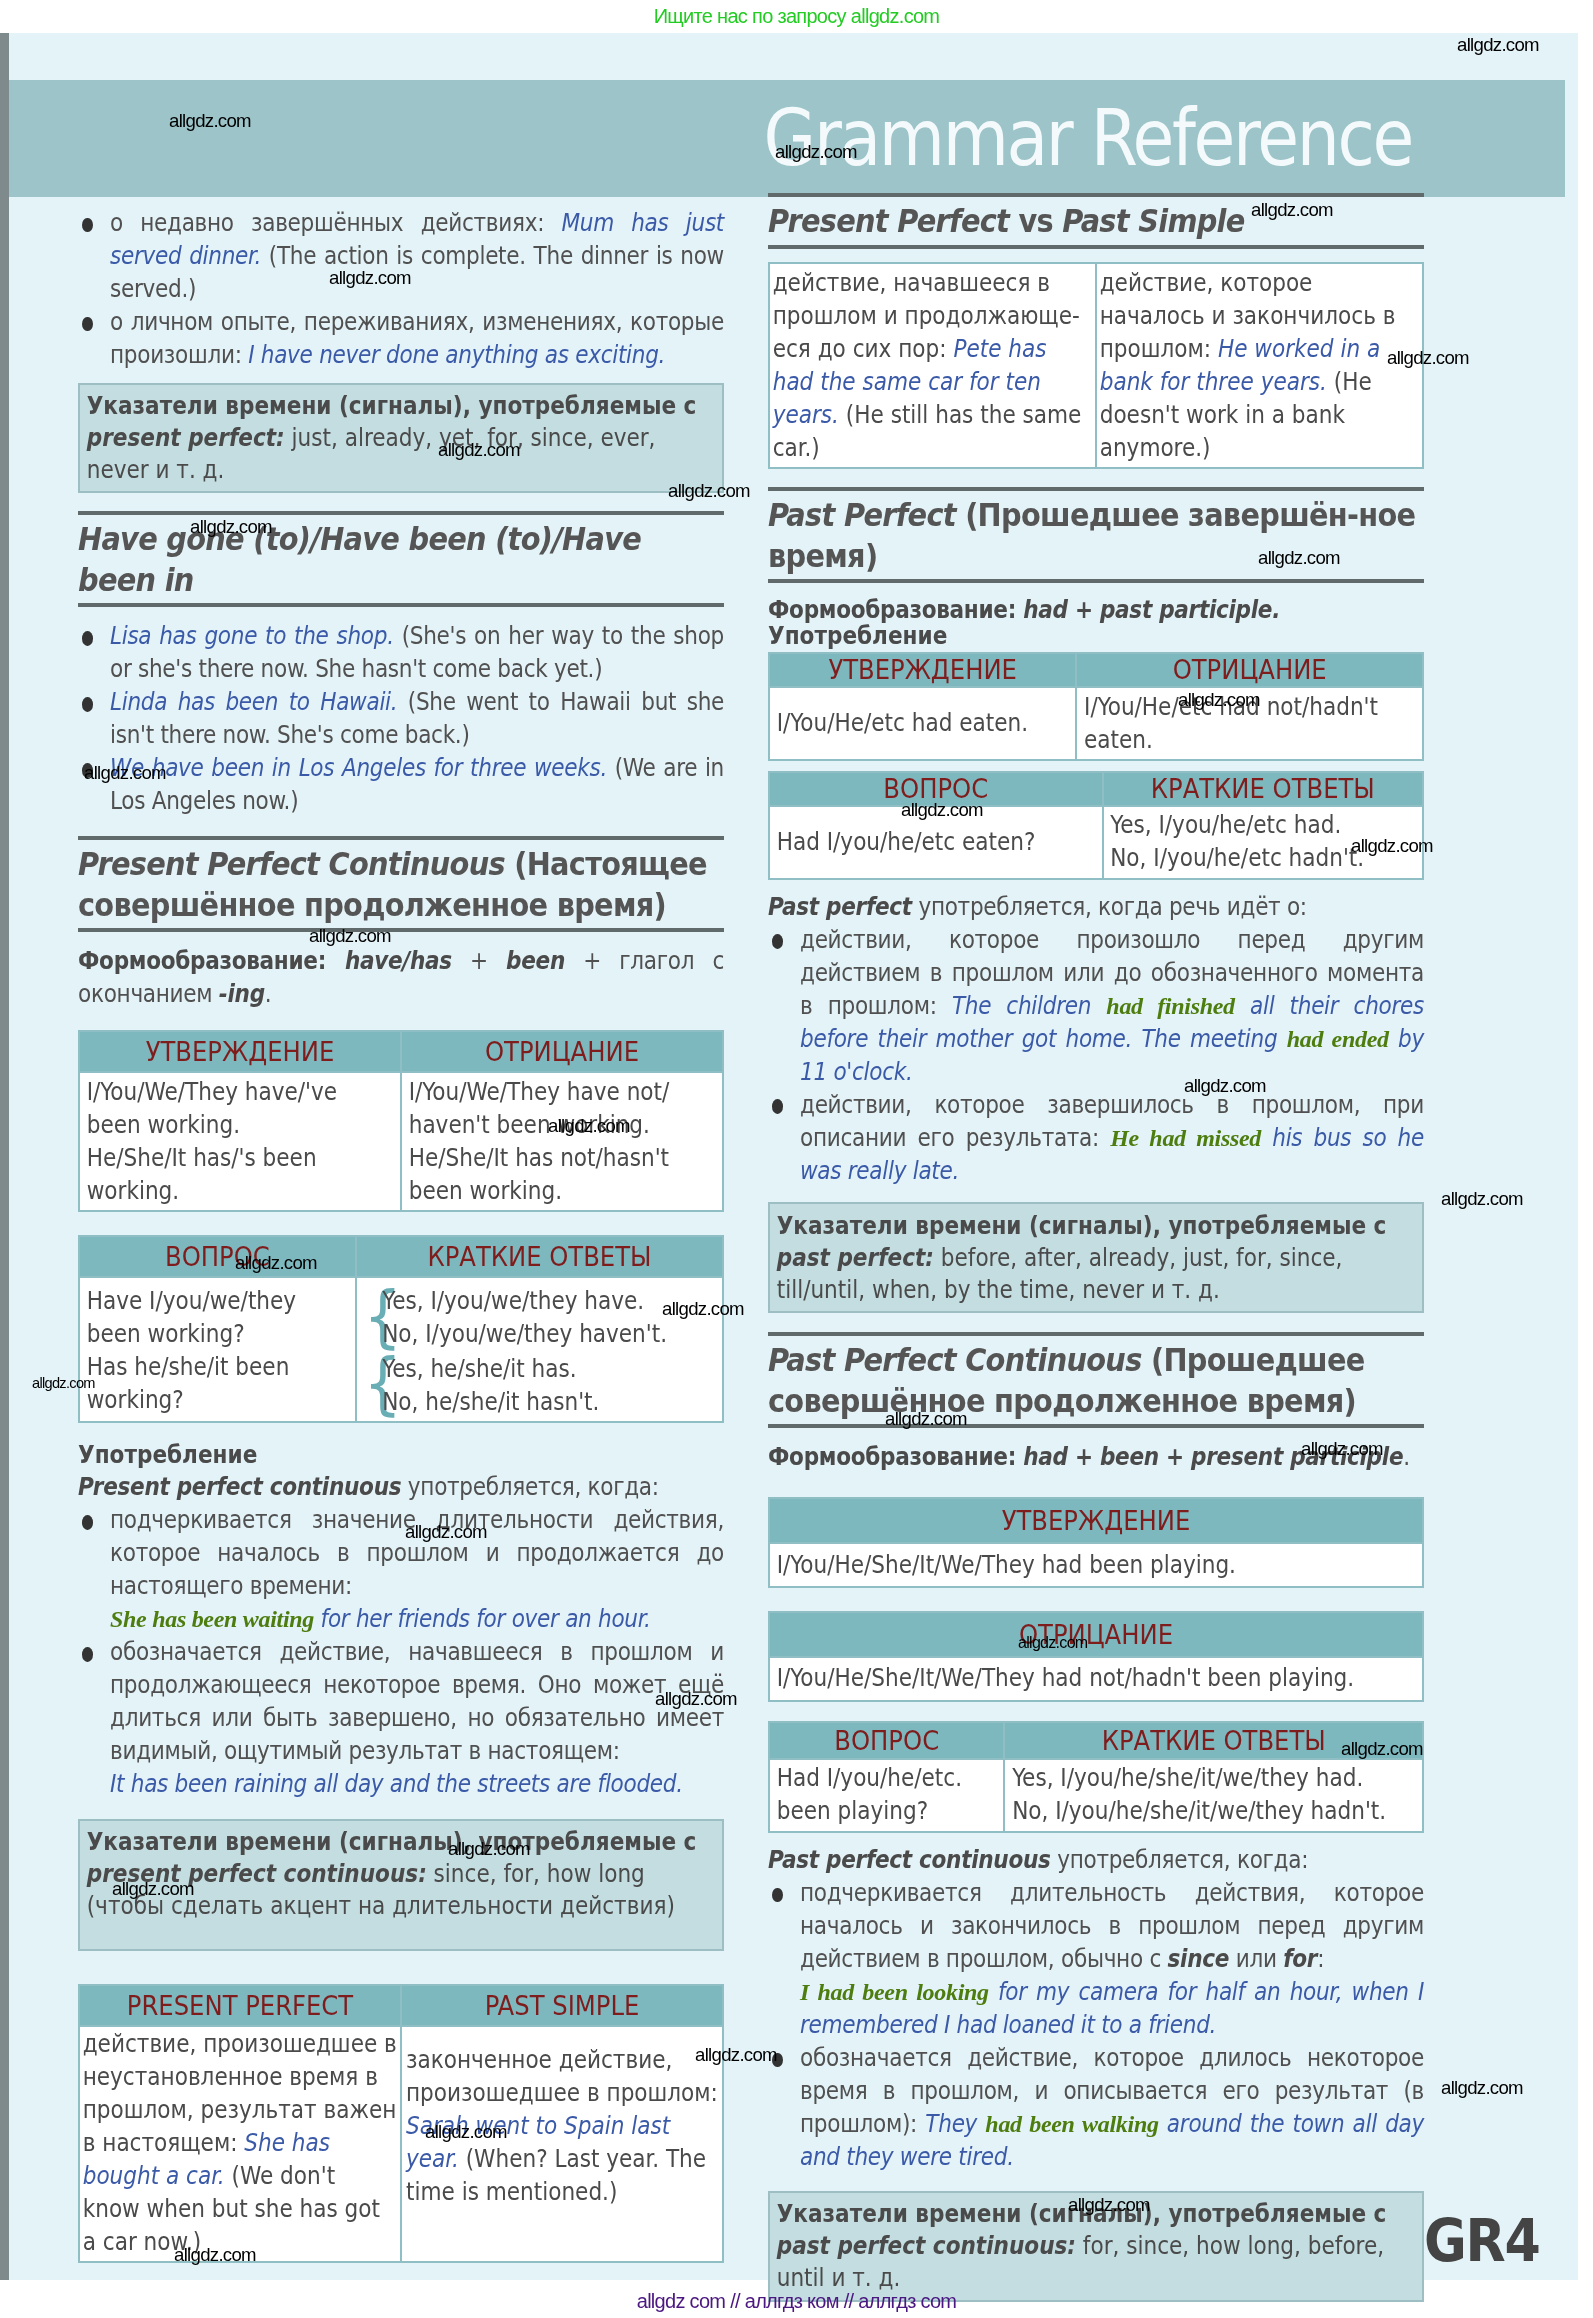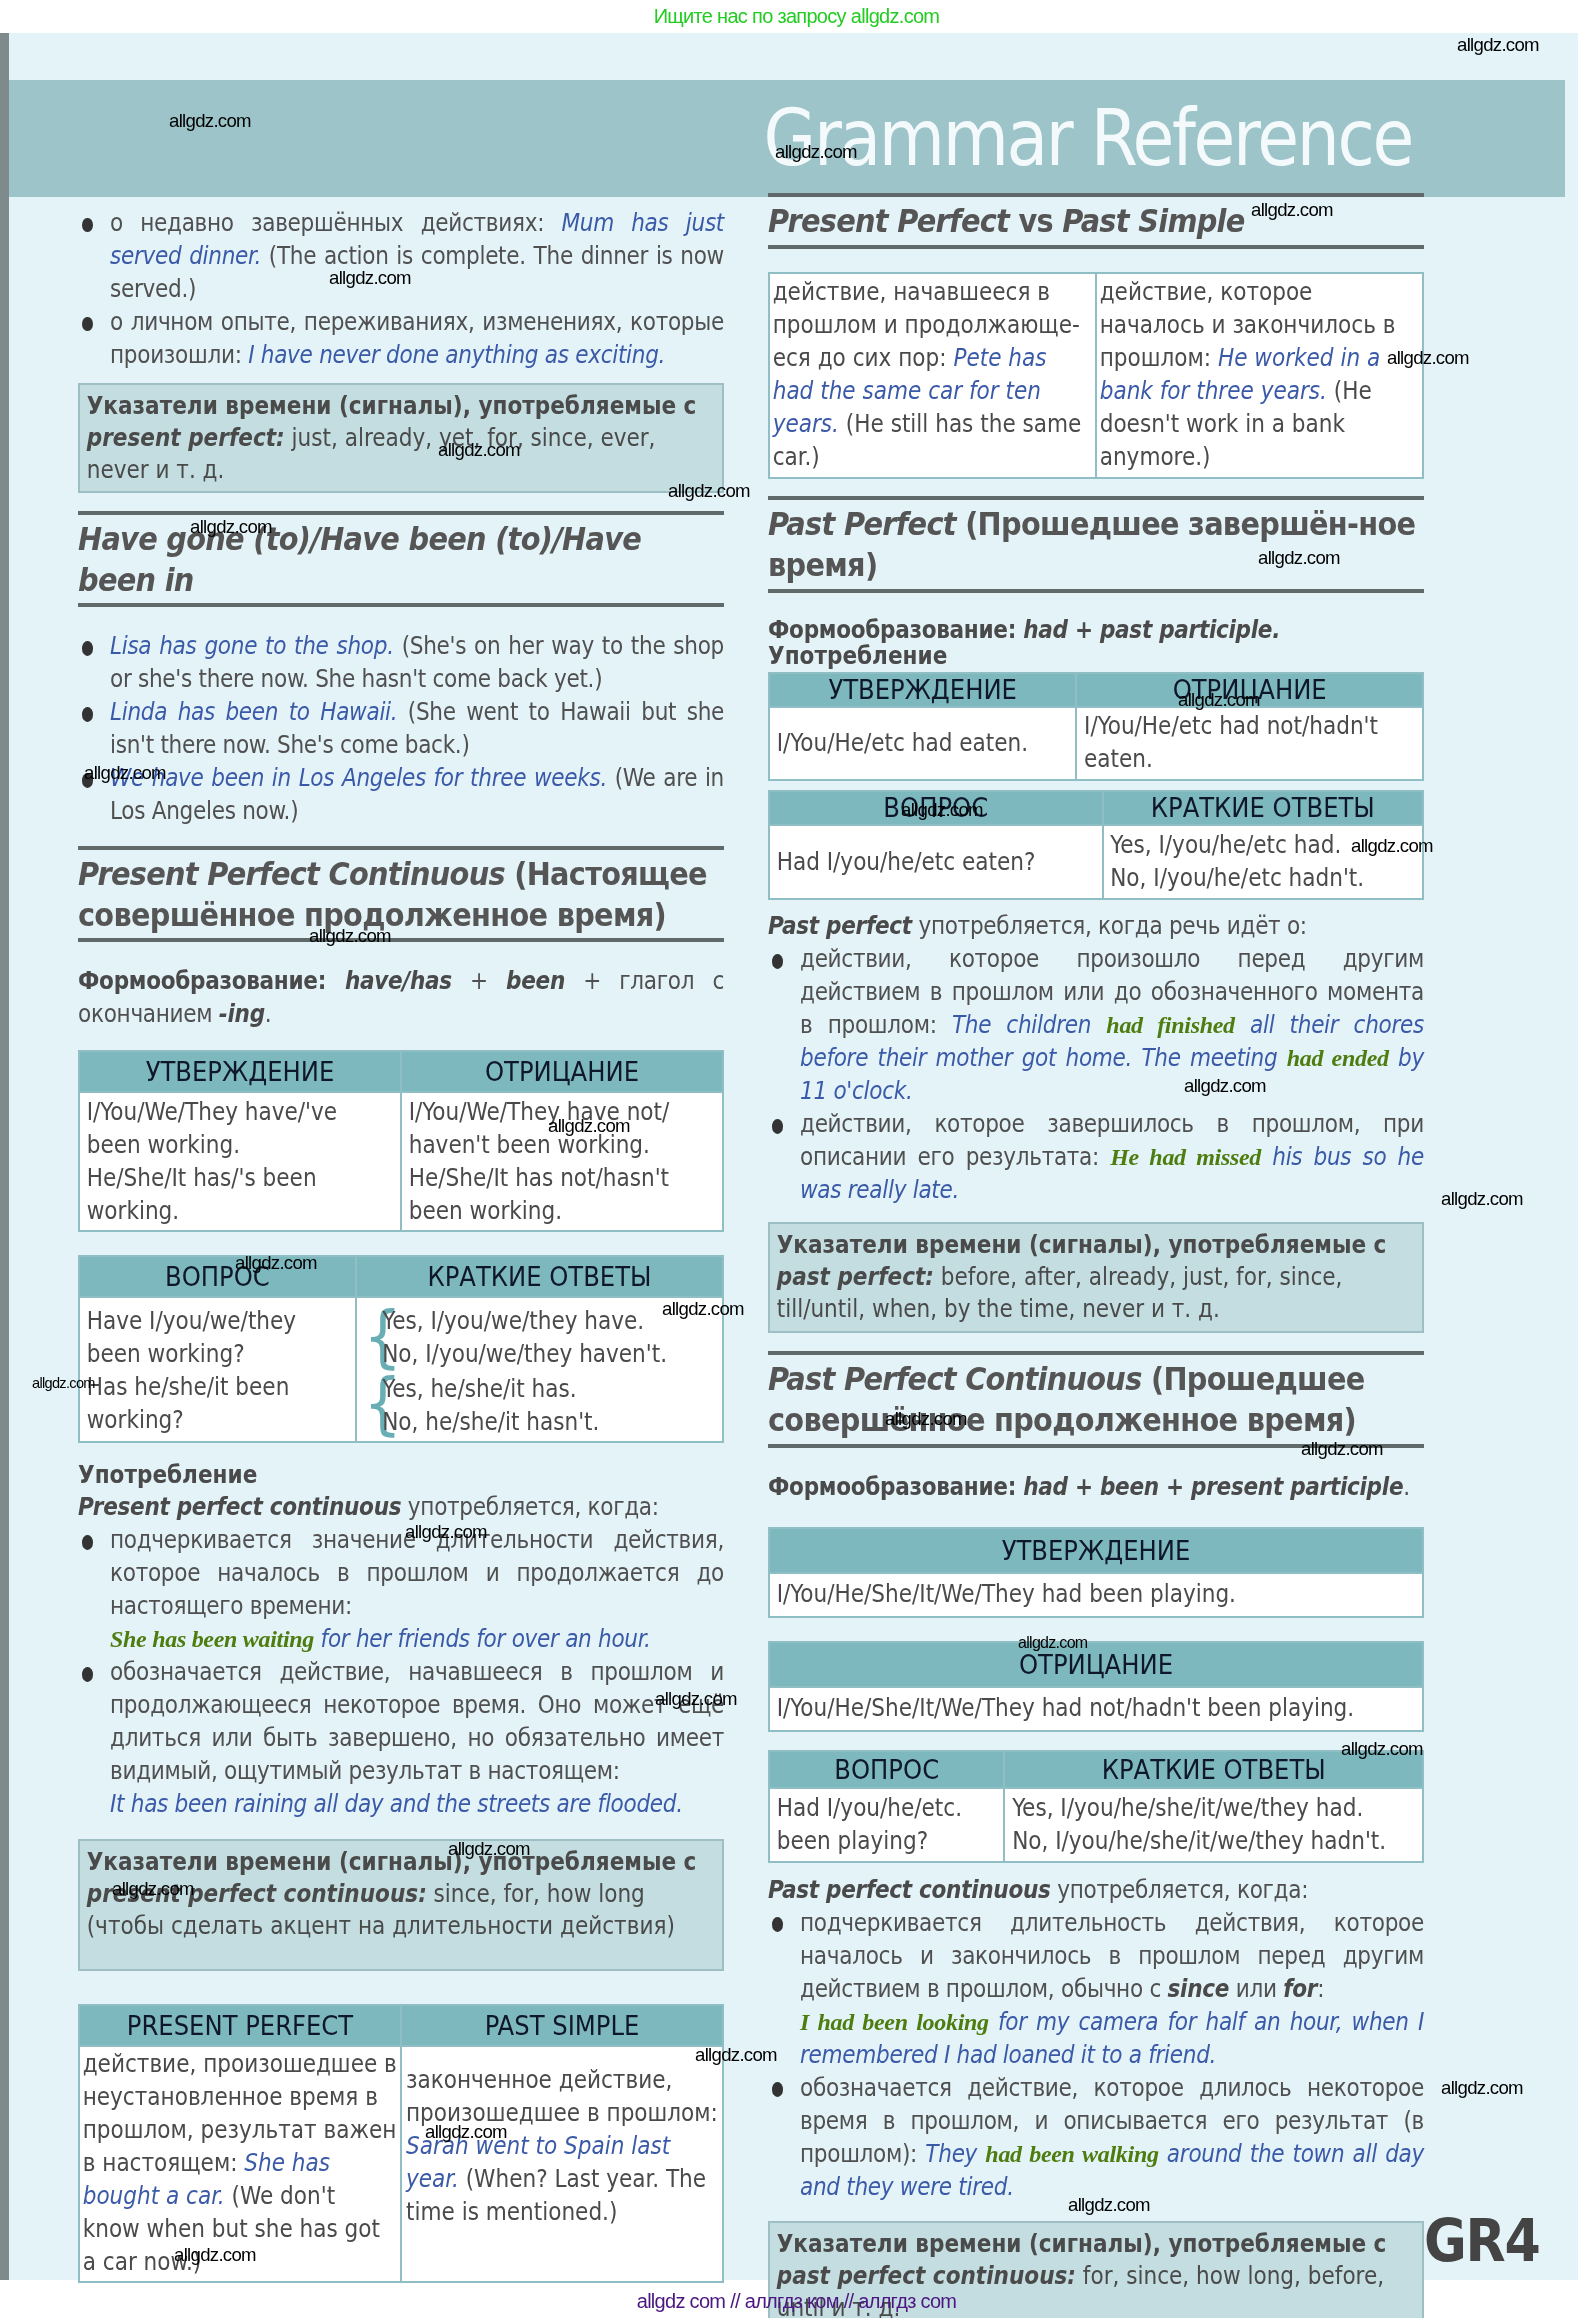--- a/index.html
+++ b/index.html
@@ -42,33 +42,33 @@
   .exb { color: #4d7c0f; font-style: italic; font-weight: bold; font-family: Liberation Serif, serif; }
   .bi { font-style: italic; font-weight: bold; color: #4a4a4a; }
   .b { font-weight: bold; color: #4a4a4a; }
   .bullet { position: relative; padding-left: 32px; }
   .bullet::before {
     content: ""; position: absolute; left: 4px; top: 10.7px;
     width: 10.7px; height: 14.6px; border-radius: 50%; background: #333;
   }
   .section-head {
     border-top: 4px solid #606a6a; border-bottom: 4px solid #606a6a;
-    padding: 4px 0 2.7px 0; margin-top: 17.3px; margin-bottom: 23px;
+    padding: 4px 0 2.7px 0; margin-top: 17.3px; margin-bottom: 13px;
     font-size: 32px; line-height: 41px; color: #555; font-weight: bold;
     letter-spacing: -0.7px;
   }
   .section-head i { font-style: italic; }
   .signal-box {
     background: #c3dde0; border: 2px solid #9dbfc3;
     padding: 5.3px 6.7px; font-size: 24px; line-height: 32px; color: #4a4a4a;
     margin-top: 10.7px;
   }
   table.gt { width: 100%; border-collapse: collapse; margin-top: 14.6px; background: #ffffff; }
   table.gt th {
-    background: #7eb8bf; color: #0f172a; font-weight: normal;
+    background: #7eb8bf; color: #7f1d1d; font-weight: normal;
     font-size: 27px; line-height: 39px; border: 2px solid #8fbfc5;
     letter-spacing: 0px;
   }
   table.gt td {
     border: 2px solid #8fbfc5; vertical-align: top; padding: 2.7px 6.7px;
     font-size: 24px; line-height: 33px; color: #4a4a4a;
   }
   .brace {
     display: inline-block; color: #6aaeb5; font-size: 47px; line-height: 33px;
     vertical-align: top; width: 18.6px;

